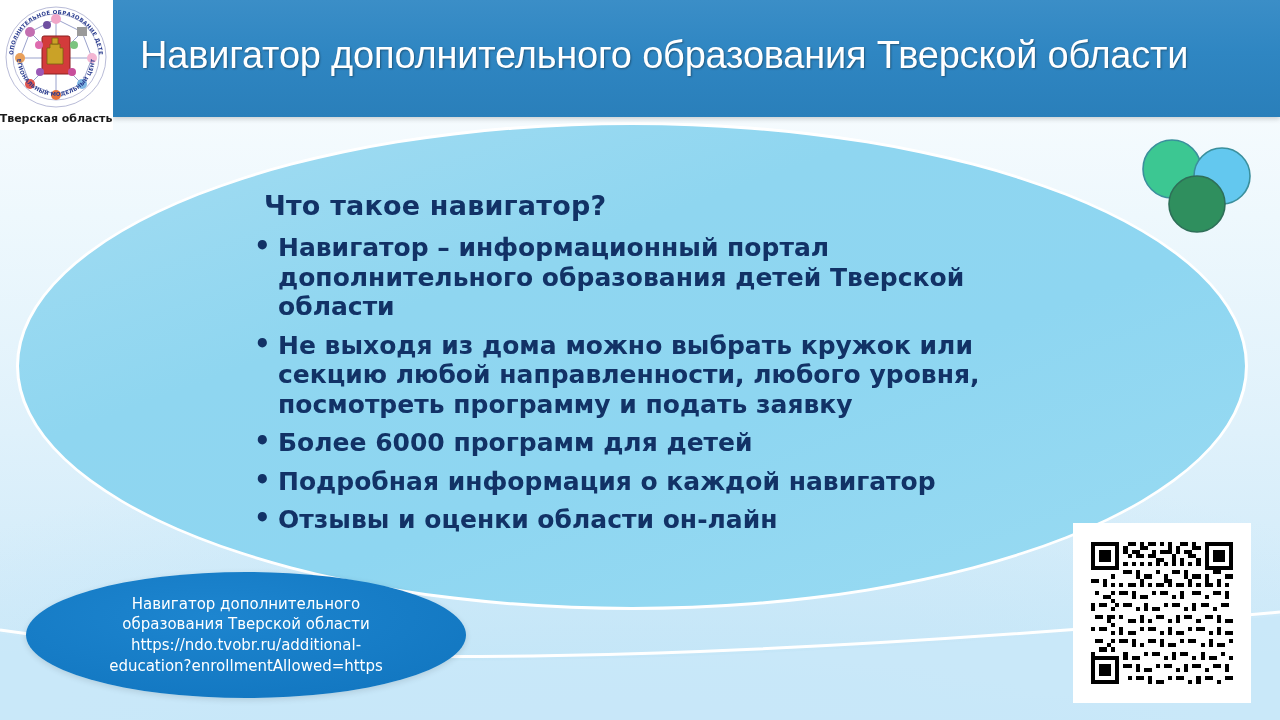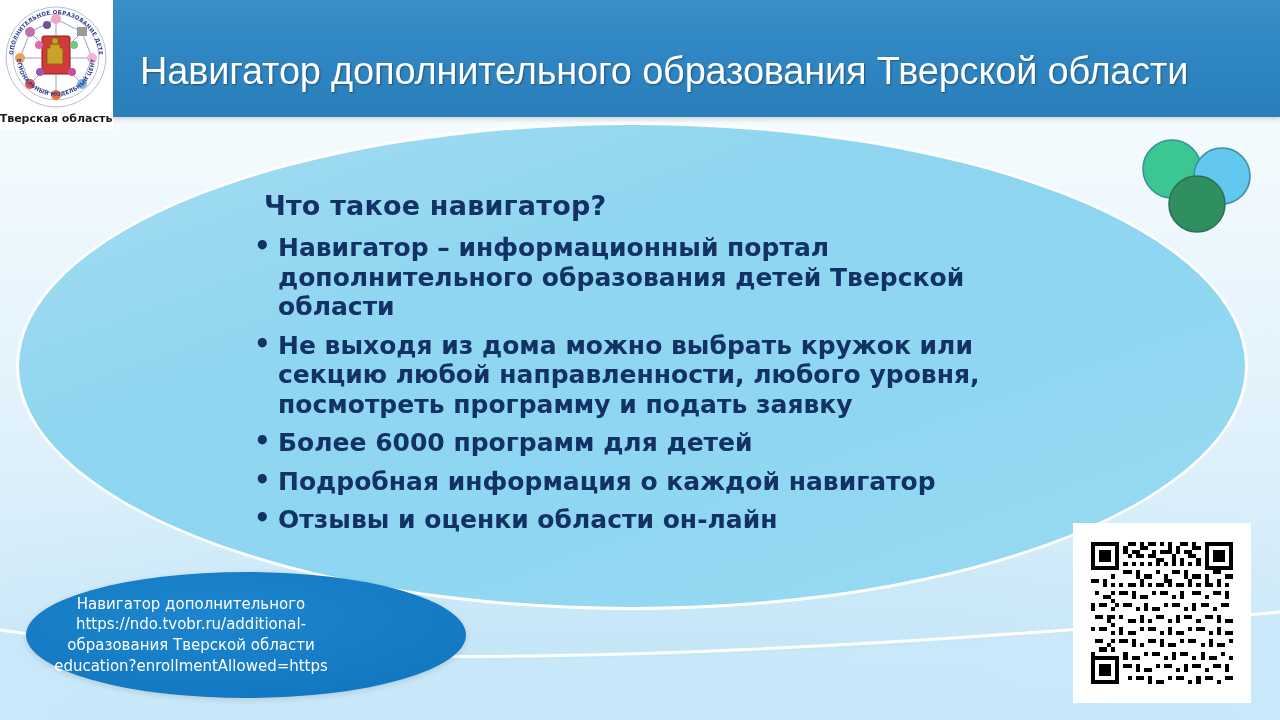--- a/index.html
+++ b/index.html
@@ -41,21 +41,20 @@
     left: 140px;
     top: 34px;
     width: 1140px;
     color: #ffffff;
     font-size: 38px;
     font-weight: 400;
     letter-spacing: -0.2px;
     white-space: nowrap;
     text-shadow: 1px 1px 2px rgba(0,0,0,0.35);
     font-family: "Liberation Sans", sans-serif;
-    margin-top: 16px;
   }
 
   
   .logo-box {
     position: absolute;
     left: 0;
     top: 0;
     width: 113px;
     height: 130px;
     background: #ffffff;
@@ -128,21 +127,21 @@
   .url-ellipse {
     position: absolute;
     left: 26px;
     top: 572px;
     width: 440px;
     height: 126px;
     border-radius: 50%;
     background: radial-gradient(120% 120% at 42% 35%, #1d85cf 0%, #1378c2 55%, #0f6cb4 100%);
     display: flex;
     align-items: center;
-    justify-content: flex-start;
+    justify-content: center;
     box-shadow: 0 2px 6px rgba(0,0,0,0.12);
   }
   .url-text {
     color: #ffffff;
     font-size: 15px;
     line-height: 1.38;
     text-align: center;
     width: 330px;
     font-family: "DejaVu Sans", sans-serif;
   }
@@ -249,22 +248,22 @@
       <li>Не выходя из дома можно выбрать кружок или секцию  любой направленности, любого уровня, посмотреть программу и подать заявку</li>
       <li>Более 6000 программ для детей</li>
       <li>Подробная информация о каждой навигатор</li>
       <li>Отзывы и оценки области он-лайн</li>
     </ul>
   </div>
 
   <div class="url-ellipse">
     <div class="url-text">
       <span>Навигатор дополнительного</span>
+      <span>образования Тверской области</span>
       <span>https://ndo.tvobr.ru/additional-</span>
-      <span>образования Тверской области</span>
       <span>education?enrollmentAllowed=https</span>
     </div>
   </div>
 
   <div class="qr-box">
     <svg width="150" height="150" viewBox="0 0 37 37" shape-rendering="crispEdges">
       <rect width="37" height="37" fill="#ffffff"></rect>
       <g fill="#000000">
 
         <rect x="1" y="1" width="7" height="1"></rect>

